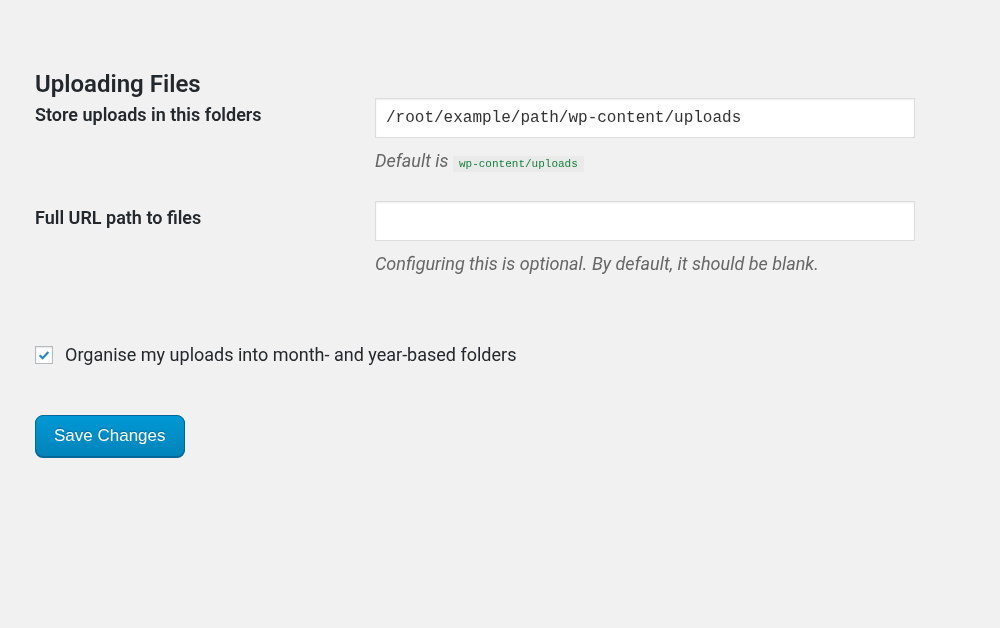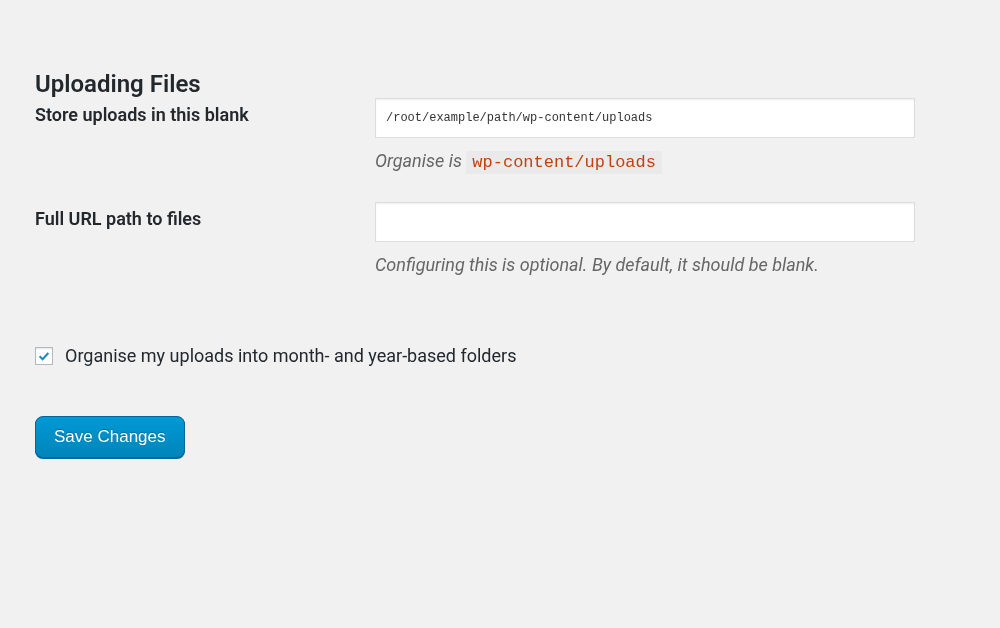--- a/index.html
+++ b/index.html
@@ -36,41 +36,41 @@
     }
     .form-table td {
       padding-bottom: 30px;
     }
     input[type="text"] {
       width: 540px;
       height: 40px;
       border: 1px solid #ddd;
       box-shadow: inset 0 1px 2px rgba(0,0,0,0.07);
       background: #fff;
-      font-size: 12px;
+      font-size: 16px;
       font-family: Menlo, Consolas, "Courier New", monospace;
       color: #333;
       padding: 0 10px;
     }
     input[type="text"].sans {
       font-family: -apple-system, BlinkMacSystemFont, "Segoe UI", Roboto, "Helvetica Neue", Arial, sans-serif;
     }
     .description {
       margin-top: 12px;
       color: #666;
       font-style: italic;
       font-size: 18px;
     }
     .description code {
       font-family: Menlo, Consolas, "Courier New", monospace;
       background: #eaeaea;
       padding: 2px 6px;
       font-style: normal;
-      font-size: 17px;
-      color: #c2410c;
+      font-size: 11px;
+      color: #15803d;
     }
     .checkbox-row {
       margin-top: 40px;
       margin-bottom: 50px;
       display: flex;
       align-items: center;
     }
     .checkbox {
       width: 18px;
       height: 18px;
@@ -108,25 +108,25 @@
 </head>
 <body>
 
 
 
 <h2>Uploading Files</h2>
 
 <table class="form-table">
   <tbody>
       <tr>
-    <th>Store uploads in this blank</th>
+    <th>Store uploads in this folders</th>
     <td>
       <input type="text" value="/root/example/path/wp-content/uploads" style="">
       <p class="description">
-        <span>Organise is </span><code>wp-content/uploads</code>
+        <span>Default is </span><code>wp-content/uploads</code>
       </p>
     </td>
   </tr>
   <tr>
     <th>Full URL path to files</th>
     <td>
       <input type="text" class="sans" value="" style="">
       <p class="description">Configuring this is optional. By default, it should be blank.</p>
     </td>
   </tr>

